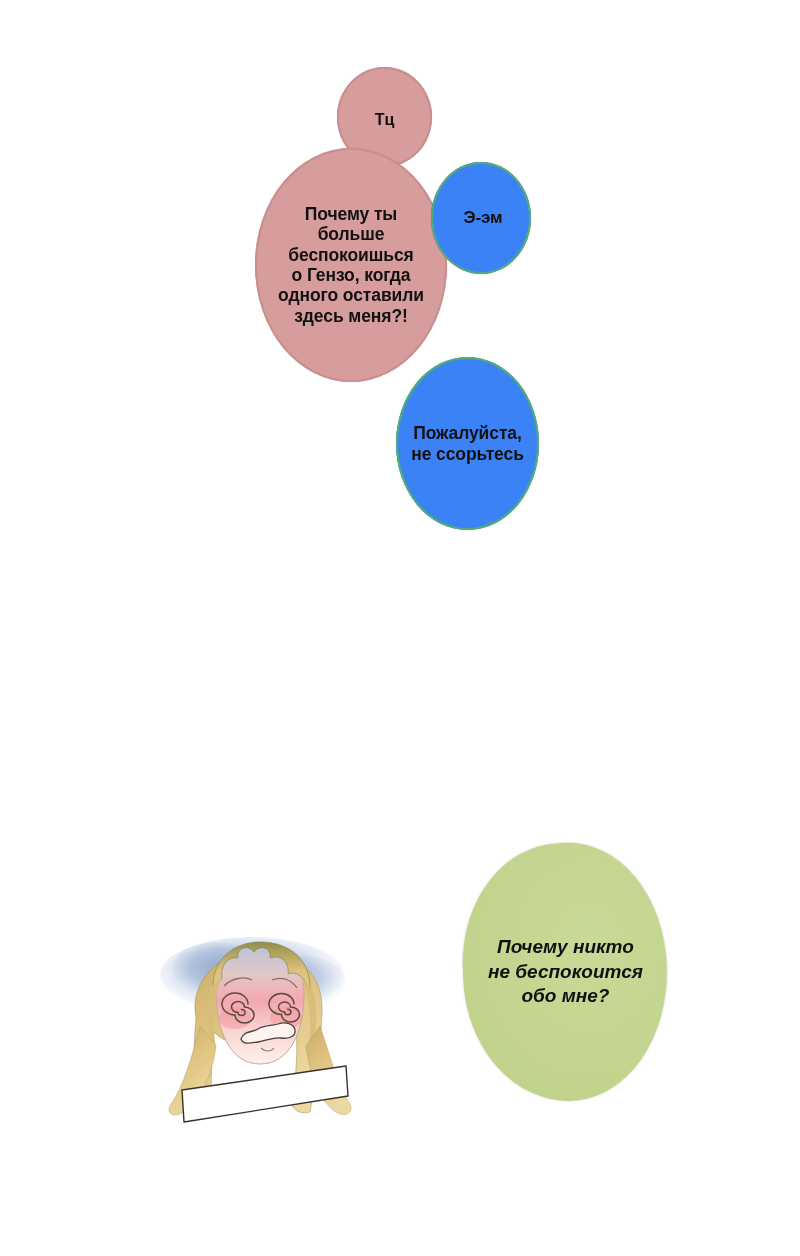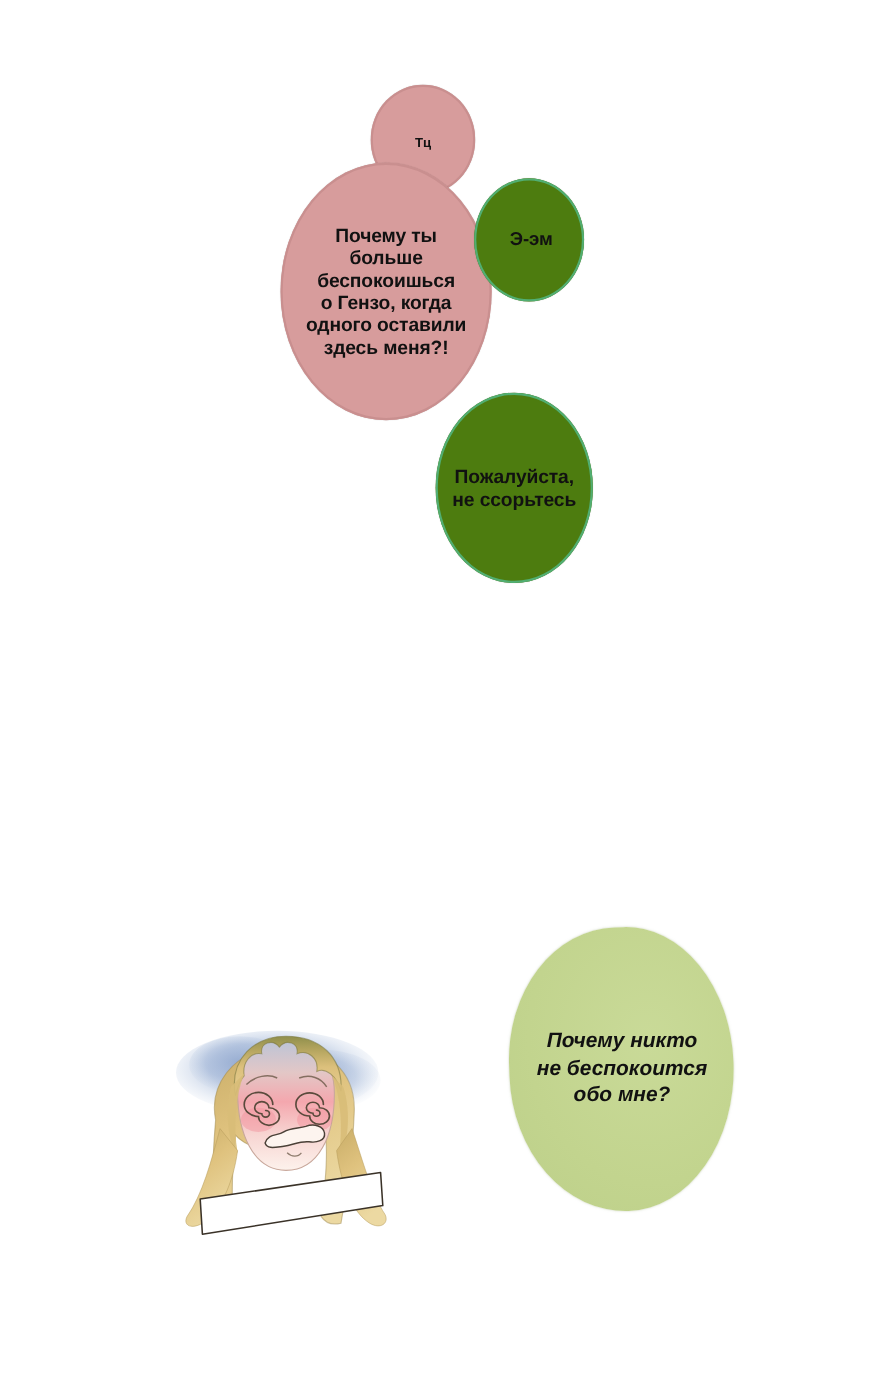--- a/index.html
+++ b/index.html
@@ -31,29 +31,29 @@
     font-weight: bold;
     line-height: 1.17;
     white-space: pre-line;
     letter-spacing: -0.1px;
   }
   .bubble.pink {
     background: #d79c9c;
     box-shadow: inset 0 0 0 2px #c98f8f, 0 0 1px rgba(0,0,0,.25);
   }
   .bubble.green {
-    background: #4d7c0f;
+    background: #3b82f6;
     box-shadow: inset 0 0 0 2px #51ae72, 0 0 1px rgba(0,0,0,.25);
   }
 
   #bubble-tsk {
-    left: 337px; top: 77px;
+    left: 337px; top: 67px;
     width: 95px; height: 100px;
     border-radius: 50% 50% 50% 50%;
-    font-size: 12px;
+    font-size: 16px;
     padding-top: 6px;
   }
   #bubble-why-you {
     left: 255px; top: 148px;
     width: 192px; height: 234px;
     border-radius: 50%;
     font-size: 17.5px;
     padding: 0 6px;
   }
   #bubble-erm {

